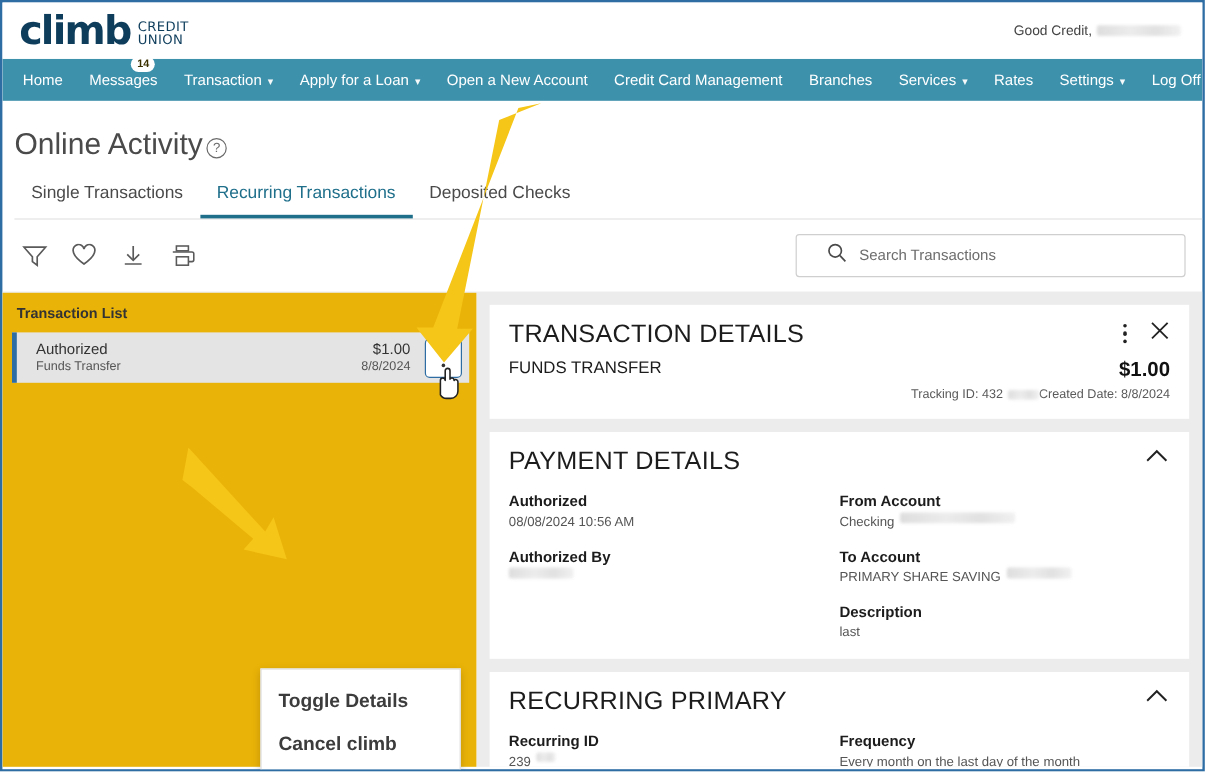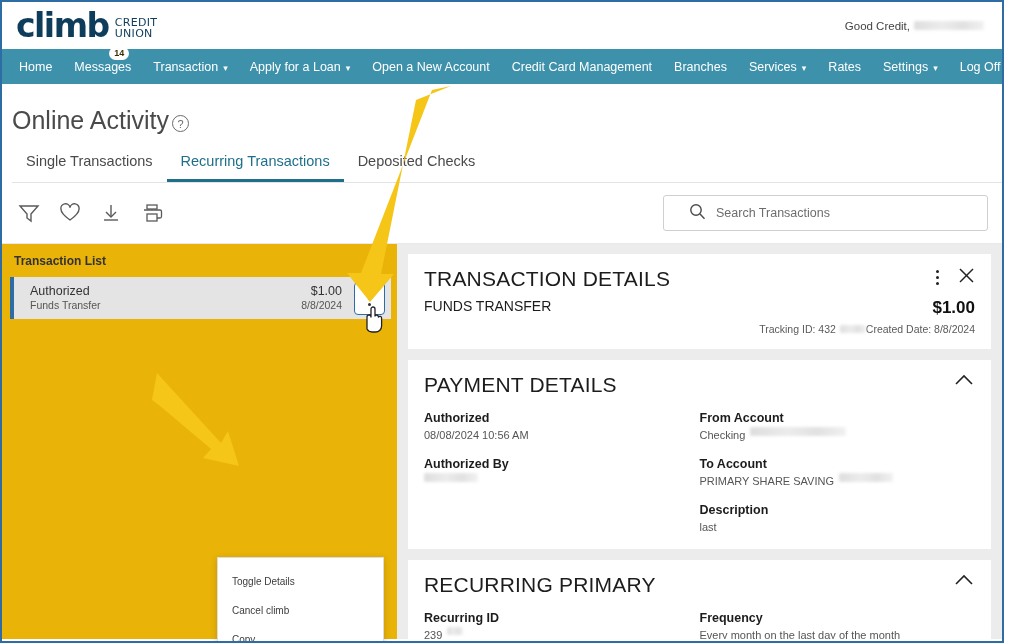--- a/index.html
+++ b/index.html
@@ -121,22 +121,23 @@
   }
   .kebab-btn i { width: 3px; height: 3px; border-radius: 50%; background: #333; display: block; }
 
   
   .dropdown {
     position: absolute; left: 215px; top: 313px; width: 167px;
     background: #fff; border: 1px solid #dcdcdc;
     box-shadow: 0 2px 7px rgba(0,0,0,.18); padding: 9px 0 10px 0; z-index: 40;
   }
   .menu-item {
-    font-size: 10px; color: #3c3c3c; padding: 9px 0 9px 14px; cursor: pointer;
+    font-size: 16px; color: #3c3c3c; padding: 9px 0 9px 14px; cursor: pointer;
     white-space: nowrap;
+    font-weight: bold;
   }
 
   
   .card { background: #fff; padding: 13px 16px 14px 16px; margin-bottom: 11px; }
   .card-head { display: flex; align-items: flex-start; justify-content: space-between; }
   .card-title { font-size: 21px; color: #1c1c1c; letter-spacing: .2px; }
   .head-icons { display: flex; align-items: center; gap: 17px; }
   .kebab-plain { display: flex; flex-direction: column; gap: 3px; cursor: pointer; padding: 2px; }
   .kebab-plain i { width: 3.2px; height: 3.2px; border-radius: 50%; background: #222; display: block; }
   .sub-row { display: flex; align-items: flex-start; justify-content: space-between; margin-top: 7px; }

